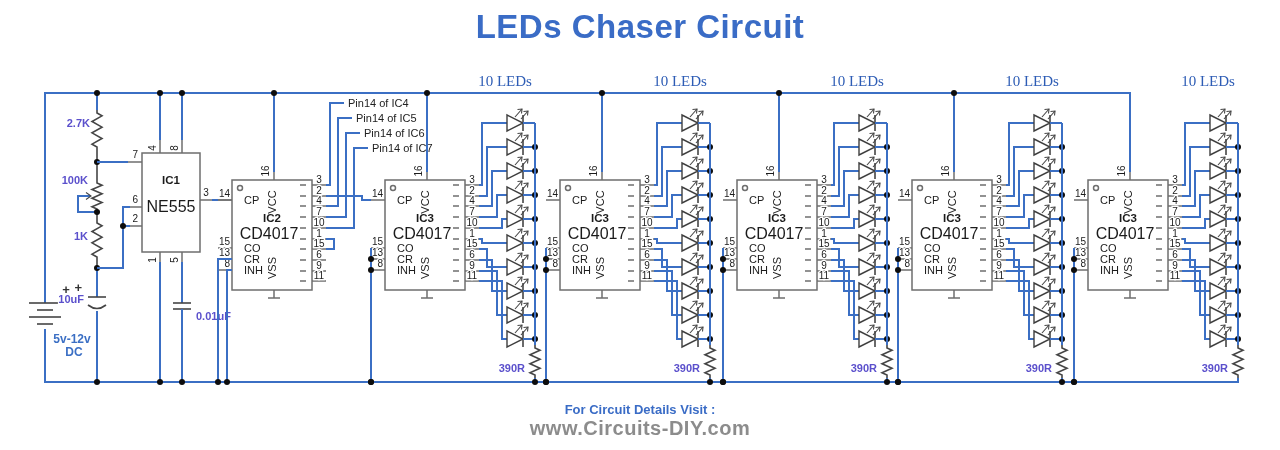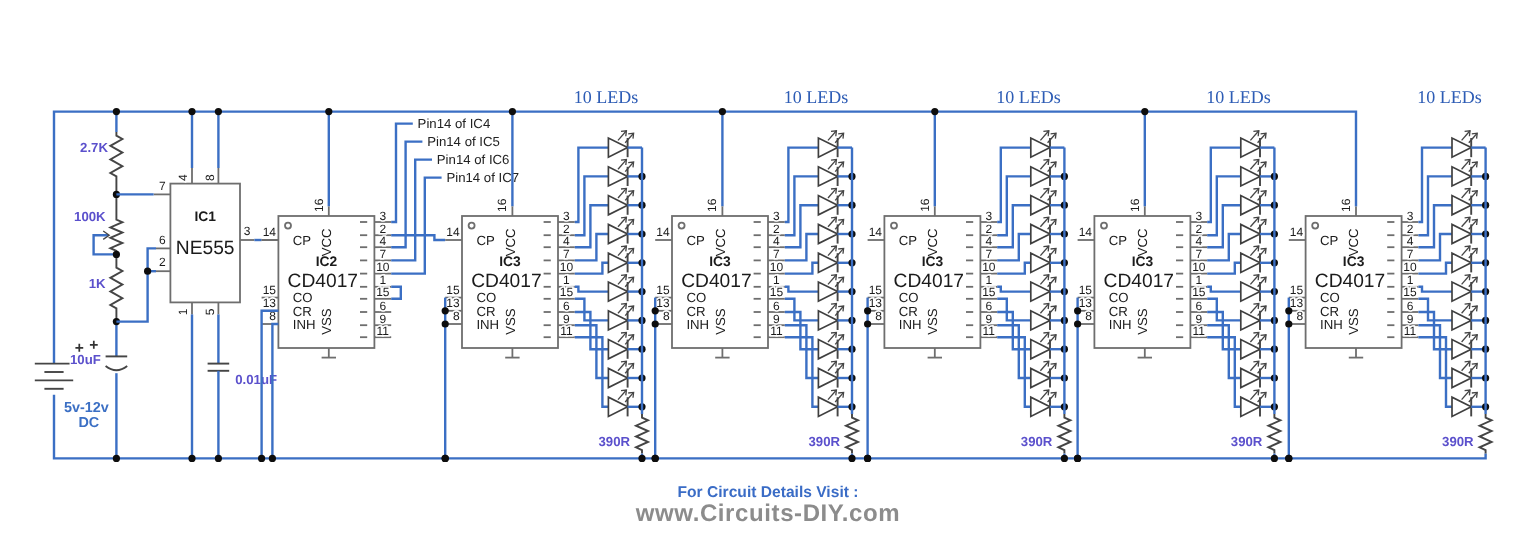--- a/index.html
+++ b/index.html
@@ -30,20 +30,21 @@
   .val{font-size:11px;font-weight:bold;fill:var(--val);paint-order:stroke;stroke:#fff;stroke-width:2px;}
   .supplylab{font-size:12px;fill:var(--wire);font-weight:bold;}
   .plus{font-size:13px;font-weight:bold;fill:#333;}
   .clklab{font-size:11px;fill:#222;paint-order:stroke;stroke:#fff;stroke-width:2px;}
   .ledlab{font-family:"Liberation Serif",serif;font-size:15px;fill:var(--ledlab);}
 </style>
 </head>
 <body>
 
 <div id="stage">
+  <div id="title">LEDs Chaser Circuit</div>
   <svg id="cv" width="1280" height="450" viewBox="0 0 1280 450">
       <polyline points="45,303 45,93 1130,93 1130,172" class="wire"></polyline>
       <polyline points="45,329 45,382 1238,382 1238,378" class="wire"></polyline>
       <line x1="29" y1="303" x2="61" y2="303" class="comp"></line>
       <line x1="37" y1="310" x2="53" y2="310" class="comp"></line>
       <line x1="29" y1="317" x2="61" y2="317" class="comp"></line>
       <line x1="37" y1="324" x2="53" y2="324" class="comp"></line>
       <text x="66" y="294" class="plus" text-anchor="middle">+</text>
       <text x="72" y="343" class="supplylab" text-anchor="middle">5v-12v</text>
       <text x="74" y="356" class="supplylab" text-anchor="middle">DC</text>

